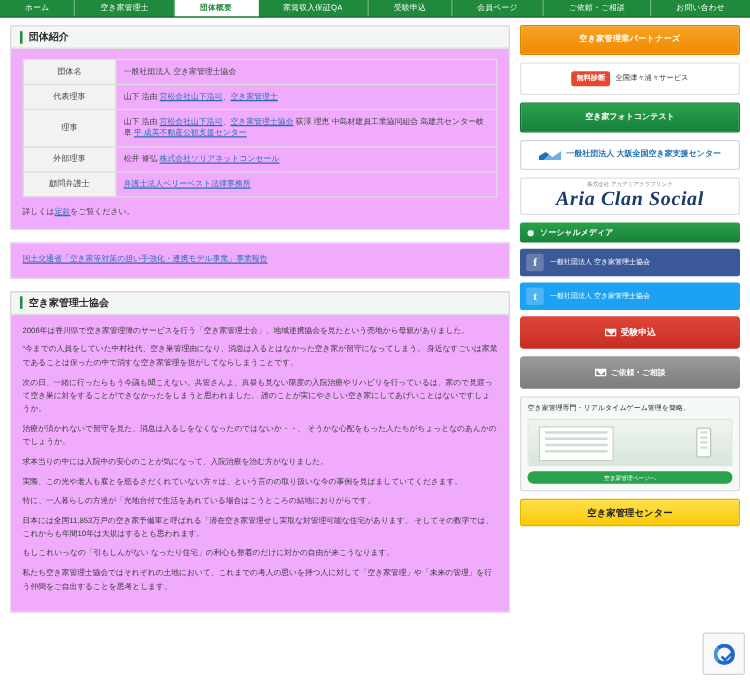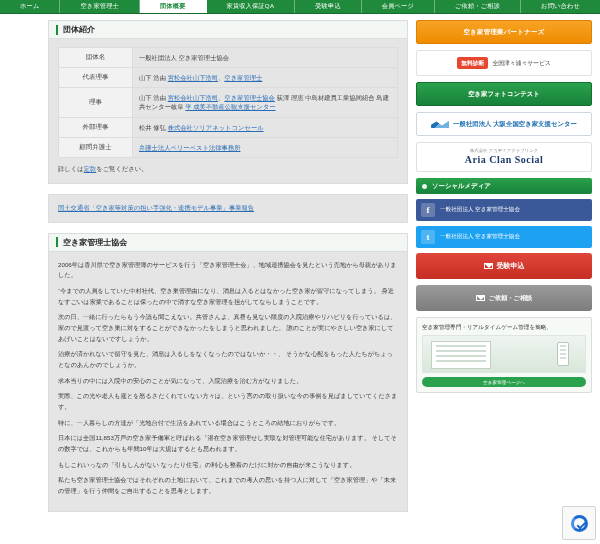--- a/index.html
+++ b/index.html
@@ -59,23 +59,22 @@
     flex: 0 0 400px;
   }
   .side-col {
     width: 176px;
     flex: 0 0 176px;
   }
 
   
   .section {
     border: 1px solid #dcdcdc;
-    background: #e5e5e5;
+    background: #f0abfc;
     margin-bottom: 10px;
-    margin-left: 40px;
   }
   .section-head {
     display: flex;
     align-items: center;
     height: 18px;
     background: #f3f7f4;
     border-bottom: 1px solid #dcdcdc;
     padding-left: 7px;
   }
   .section-head .bar {
@@ -183,21 +182,21 @@
   .b-photo .wave {
     display:inline-block; width: 18px; height: 8px; margin-right: 4px;
     background: linear-gradient(135deg,#1f6fb4 0%, #1f6fb4 45%, #6fb1e0 46%, #6fb1e0 100%);
     clip-path: polygon(0 60%, 30% 20%, 60% 70%, 100% 10%, 100% 100%, 0 100%);
   }
   .b-aria {
     background: #fff; color: #1b3a6b; height: 30px; flex-direction: column;
     border-color: #e0e0e0;
   }
   .b-aria .small { font-size: 4.4px; color:#888; }
-  .b-aria .big { font-size: 10px; font-weight: bold; letter-spacing: .5px; color:#1b3a6b; font-family: "Liberation Serif", serif; }
+  .b-aria .big { font-size: 16px; font-weight: bold; letter-spacing: .5px; color:#1b3a6b; font-family: "Liberation Serif", serif; font-style: italic; }
   .b-school {
     background: #fff; color: #14356b; height: 28px; flex-direction: column;
     border-color:#e0e0e0;
   }
   .b-school .small { font-size: 4.2px; color:#8a8a8a; }
   .b-school .big { font-size: 8.5px; font-weight: bold; color:#14356b; }
 
   .side-head {
     background: linear-gradient(180deg,#2aa14c,#16813a);
     color: #fff;
@@ -457,20 +456,21 @@
           <div class="phone">
             <div class="ln"></div>
               <div class="ln"></div>
               <div class="ln"></div>
               <div class="ln"></div>
           </div>
         </div>
         <div class="btn">空き家管理ページへ</div>
       </div>
 
+      <div class="banner b-yellow">空き家管理センター</div>
 
     </div>
   </div>
 
   <div class="recaptcha">
     <span class="ring"></span>
   </div>
 
 </div>
 

